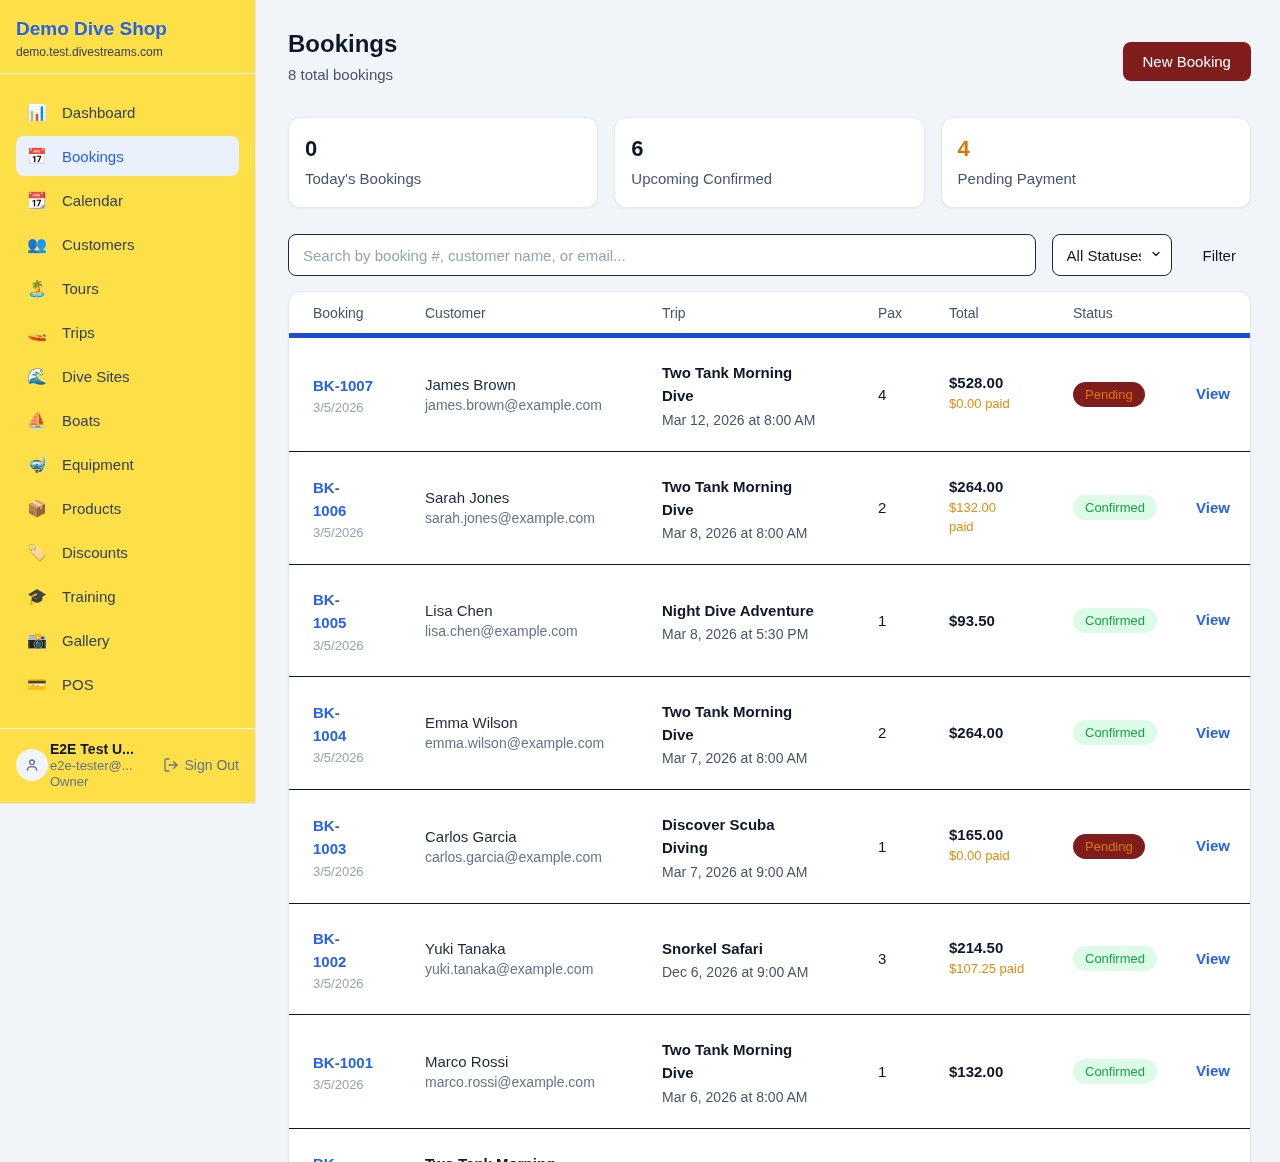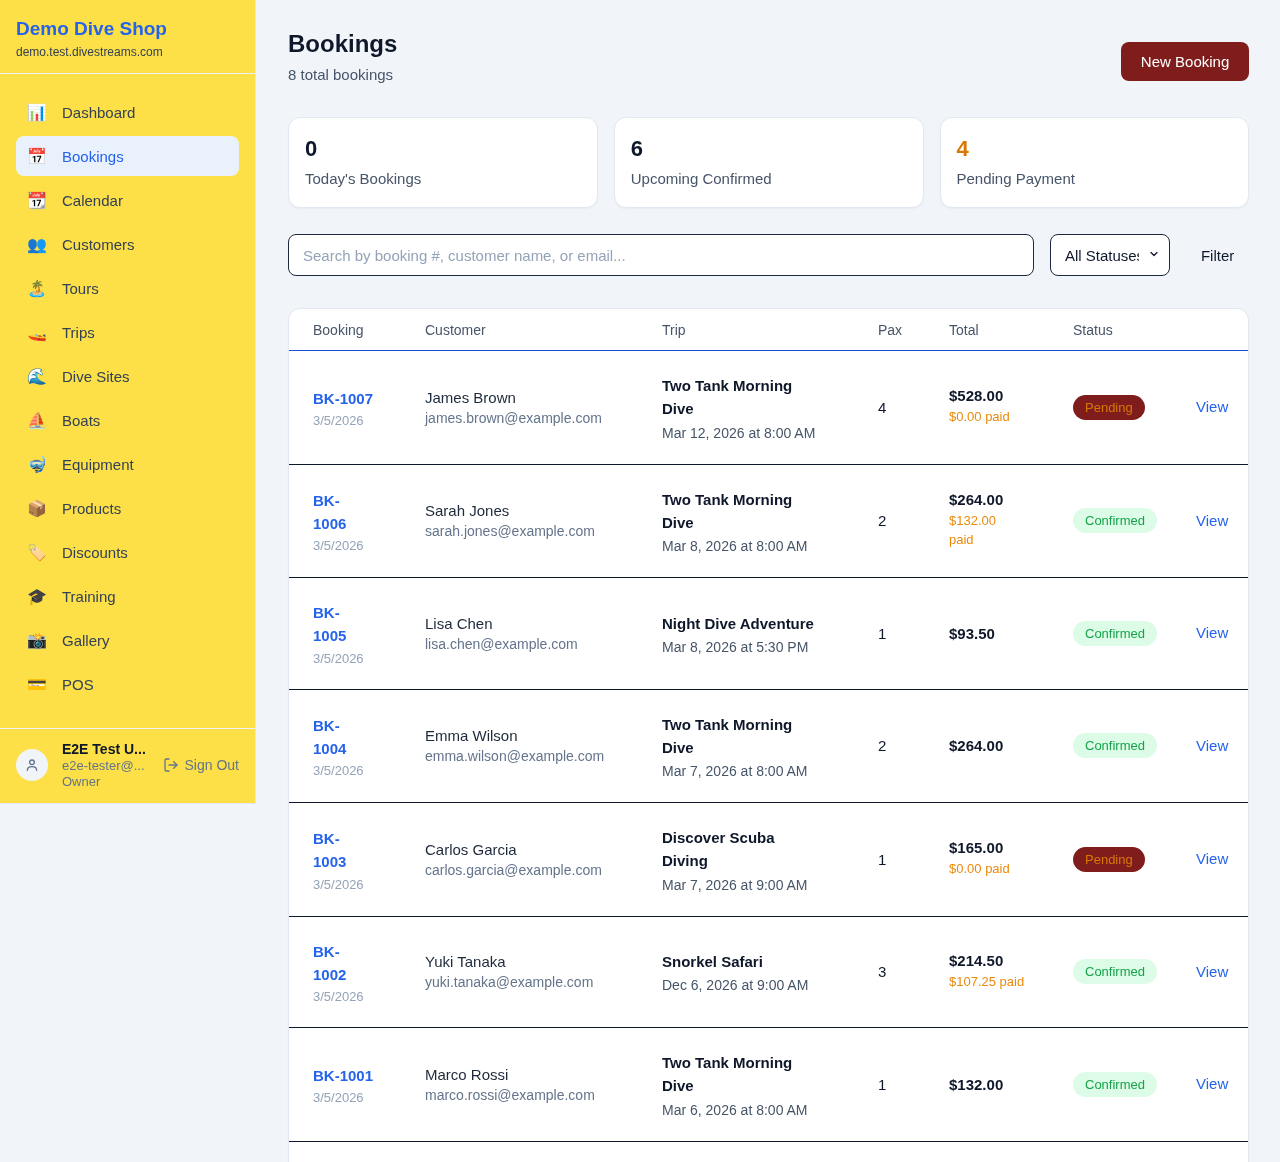--- a/index.html
+++ b/index.html
@@ -26,21 +26,21 @@
     display:flex; align-items:center; gap:14px;
     height:40px; margin-bottom:4px; padding:0 10px;
     border-radius:8px; text-decoration:none;
     color:#334155; font-size:15px; cursor:pointer;
   }
   .nav-item .nav-icon { width:22px; font-size:16px; text-align:center; }
   .nav-item.active { background:#e9f1fd; color:#2563eb; font-weight:500; }
   .user-box {
     border-top:1px solid #eef1f5;
     padding:12px 16px 14px;
-    display:flex; align-items:center; gap:14px;
+    display:flex; align-items:center; gap:2px;
   }
   .avatar {
     width:32px; height:32px; border-radius:50%;
     background:#f1f5f9; display:flex; align-items:center; justify-content:center;
     flex:0 0 32px;
   }
   .user-meta { min-width:0; flex:1; }
   .user-name { font-size:14px; font-weight:700; color:#0f172a; white-space:nowrap; }
   .user-email,.user-role { font-size:13px; color:#64748b; margin-top:1px; white-space:nowrap; }
   .signout {
@@ -63,21 +63,21 @@
 
   .stats { display:grid; grid-template-columns:1fr 1fr 1fr; gap:16px; margin-bottom:26px; }
   .stat-card {
     background:#fff; border:1px solid #e2e8f0; border-radius:12px;
     padding:18px 16px 20px; box-shadow:0 1px 2px rgba(15,23,42,.04);
   }
   .stat-value { font-size:22px; font-weight:700; color:#0f172a; }
   .stat-value.accent { color:#d97706; }
   .stat-label { font-size:15px; color:#475569; margin-top:8px; }
 
-  .filter-row { display:flex; gap:16px; margin-bottom:32px; }
+  .filter-row { display:flex; gap:16px; margin-bottom:15px; }
   .search-input {
     flex:1; height:42px; border:1px solid #1e293b; border-radius:8px;
     padding:0 14px; font-size:15px; font-family:inherit; color:#0f172a; background:#fff;
   }
   .search-input::placeholder { color:#94a3b8; }
   .select-wrap { position:relative; }
   .status-select {
     appearance:none; -webkit-appearance:none;
     height:42px; width:120px; border:1px solid #1e293b; border-radius:8px;
     background:#fff; font-family:inherit; font-size:15px; color:#0f172a;
@@ -89,41 +89,41 @@
   
   .table-card {
     background:#fff; border:1px solid #e2e8f0; border-radius:12px;
     overflow:hidden; box-shadow:0 1px 2px rgba(15,23,42,.04);
   }
   .thead, .trow {
     display:grid;
     grid-template-columns:112px 237px 216px 71px 124px 123px 1fr;
     padding-left:24px; padding-right:8px;
   }
-  .thead { padding-top:13px; padding-bottom:12px; border-bottom:1px solid #1d4ed8; }
+  .thead { padding-top:13px; padding-bottom:12px; border-bottom:5px solid #1d4ed8; }
   .th { font-size:14px; color:#475569; }
   .trow { align-items:center; padding-top:23px; padding-bottom:23px; border-bottom:1px solid #0f172a; }
   .trow:last-child { border-bottom:none; }
   .cell { padding-right:12px; }
   .bid { color:#2563eb; font-size:15px; font-weight:600; text-decoration:none; line-height:1.55; cursor:pointer; display:inline-block; }
   .bdate { font-size:13px; color:#94a3b8; margin-top:3px; }
   .cname { font-size:15px; color:#1e293b; }
   .cemail { font-size:14px; color:#64748b; margin-top:4px; }
   .tname { font-size:15px; font-weight:600; color:#0f172a; line-height:1.55; }
   .tdate { font-size:14px; color:#475569; margin-top:4px; }
   .pax { font-size:15px; color:#0f172a; }
   .amount { font-size:15px; font-weight:700; color:#0f172a; }
   .paid { font-size:13px; color:#ea8a0c; margin-top:4px; line-height:1.45; }
   .badge {
     display:inline-block; font-size:13px; font-weight:500;
     padding:5px 12px; border-radius:999px;
   }
   .badge.pending { background:#7f1d1d; color:#d97706; }
   .badge.confirmed { background:#dcfce7; color:#16a34a; }
-  .view-link { color:#2563eb; font-size:15px; font-weight:400; text-decoration:none; cursor:pointer; }
+  .view-link { color:#2563eb; font-size:15px; font-weight:700; text-decoration:none; cursor:pointer; }
 </style>
 </head>
 <body>
 
 <div class="app">
 
   <aside>
     <div class="brand">
       <div class="brand-name">Demo Dive Shop</div>
       <div class="brand-domain">demo.test.divestreams.com</div>

